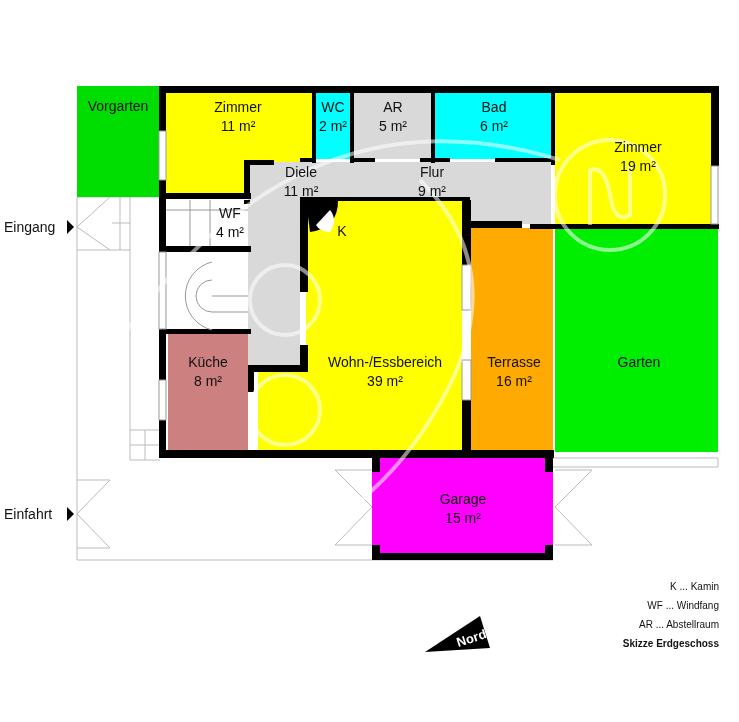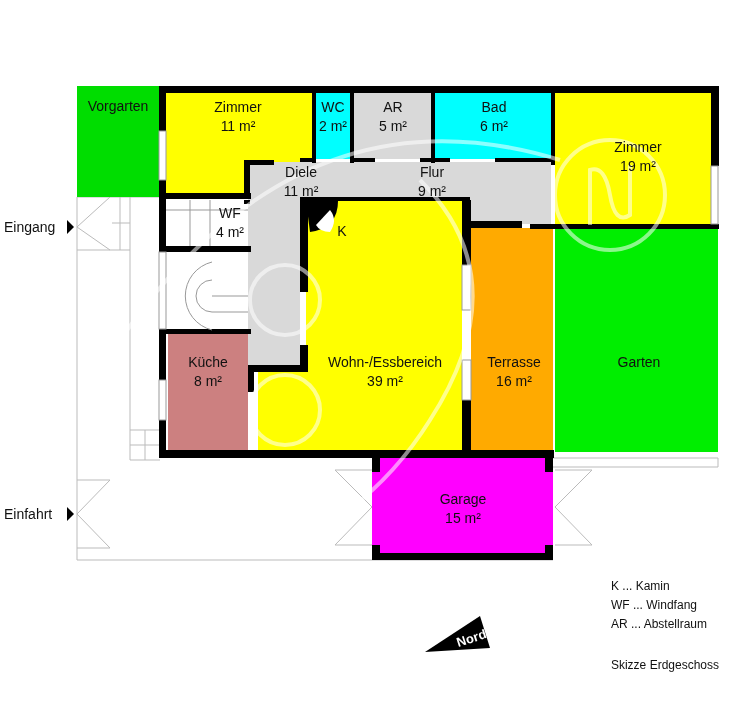--- a/index.html
+++ b/index.html
@@ -1,23 +1,23 @@
 <!DOCTYPE html>
 <html><head>
   <meta charset="utf-8">
   <style>
     html, body { margin: 0; padding: 0; background: #ffffff; }
     body { width: 739px; height: 722px; position: relative; overflow: hidden;
            font-family: "Liberation Sans", sans-serif; }
     #plan { position: absolute; left: 0; top: 0; }
     .lbl { font-family: "Liberation Sans", sans-serif; font-size: 14px; fill: #111; text-anchor: middle; }
     .side-lbl { font-family: "Liberation Sans", sans-serif; font-size: 14px; fill: #111; }
-    .legend { position: absolute; right: 20px; top: 577px; text-align: left;
-              font-family: "Liberation Sans", sans-serif; font-size: 12px; color: #111; line-height: 19px; }
-    .legend .title { font-weight: normal; margin-top: 22px; }
+    .legend { position: absolute; right: 20px; top: 577px; text-align: right;
+              font-family: "Liberation Sans", sans-serif; font-size: 10px; color: #111; line-height: 19px; }
+    .legend .title { font-weight: bold; margin-top: 0; }
   </style>
 </head>
 <body>
 
 <svg id="plan" width="739" height="722" viewBox="0 0 739 722" xmlns="http://www.w3.org/2000/svg">
 
   <g stroke="#bbbbbb" fill="none" stroke-width="1">
     <line x1="77" y1="197" x2="77" y2="560"></line>
     <line x1="77" y1="560" x2="553" y2="560"></line>
     <line x1="130" y1="250" x2="130" y2="460"></line>

